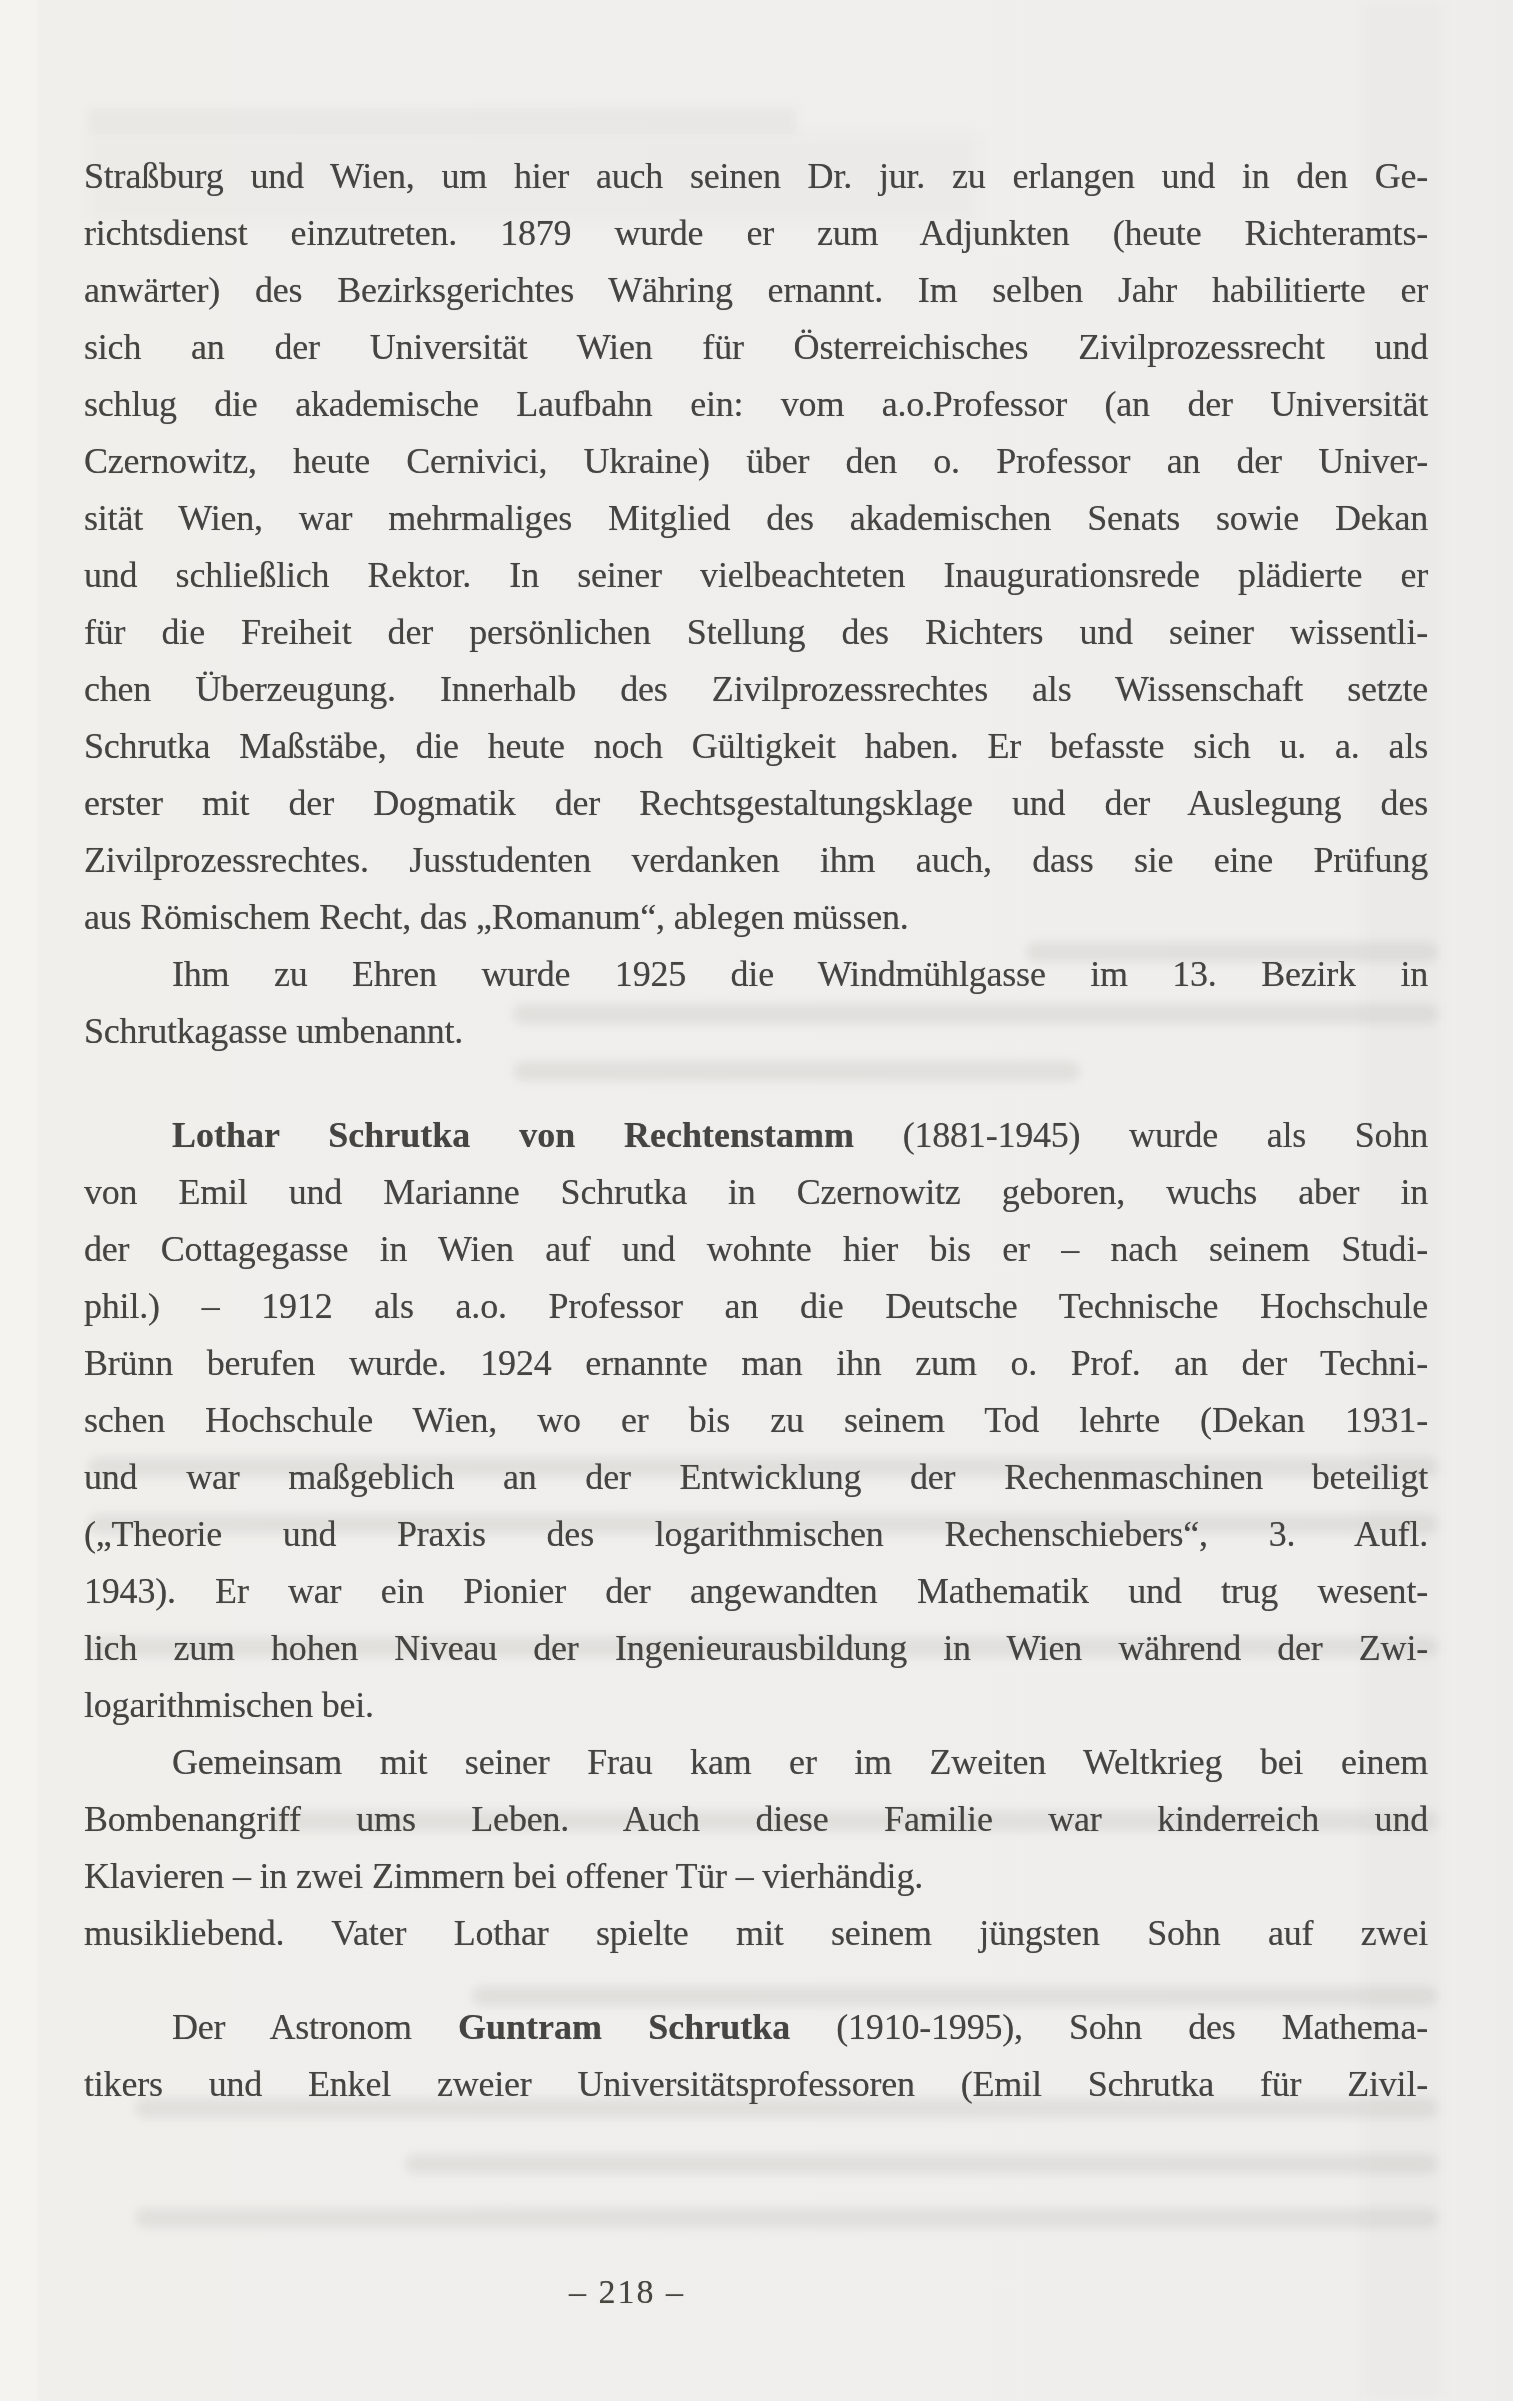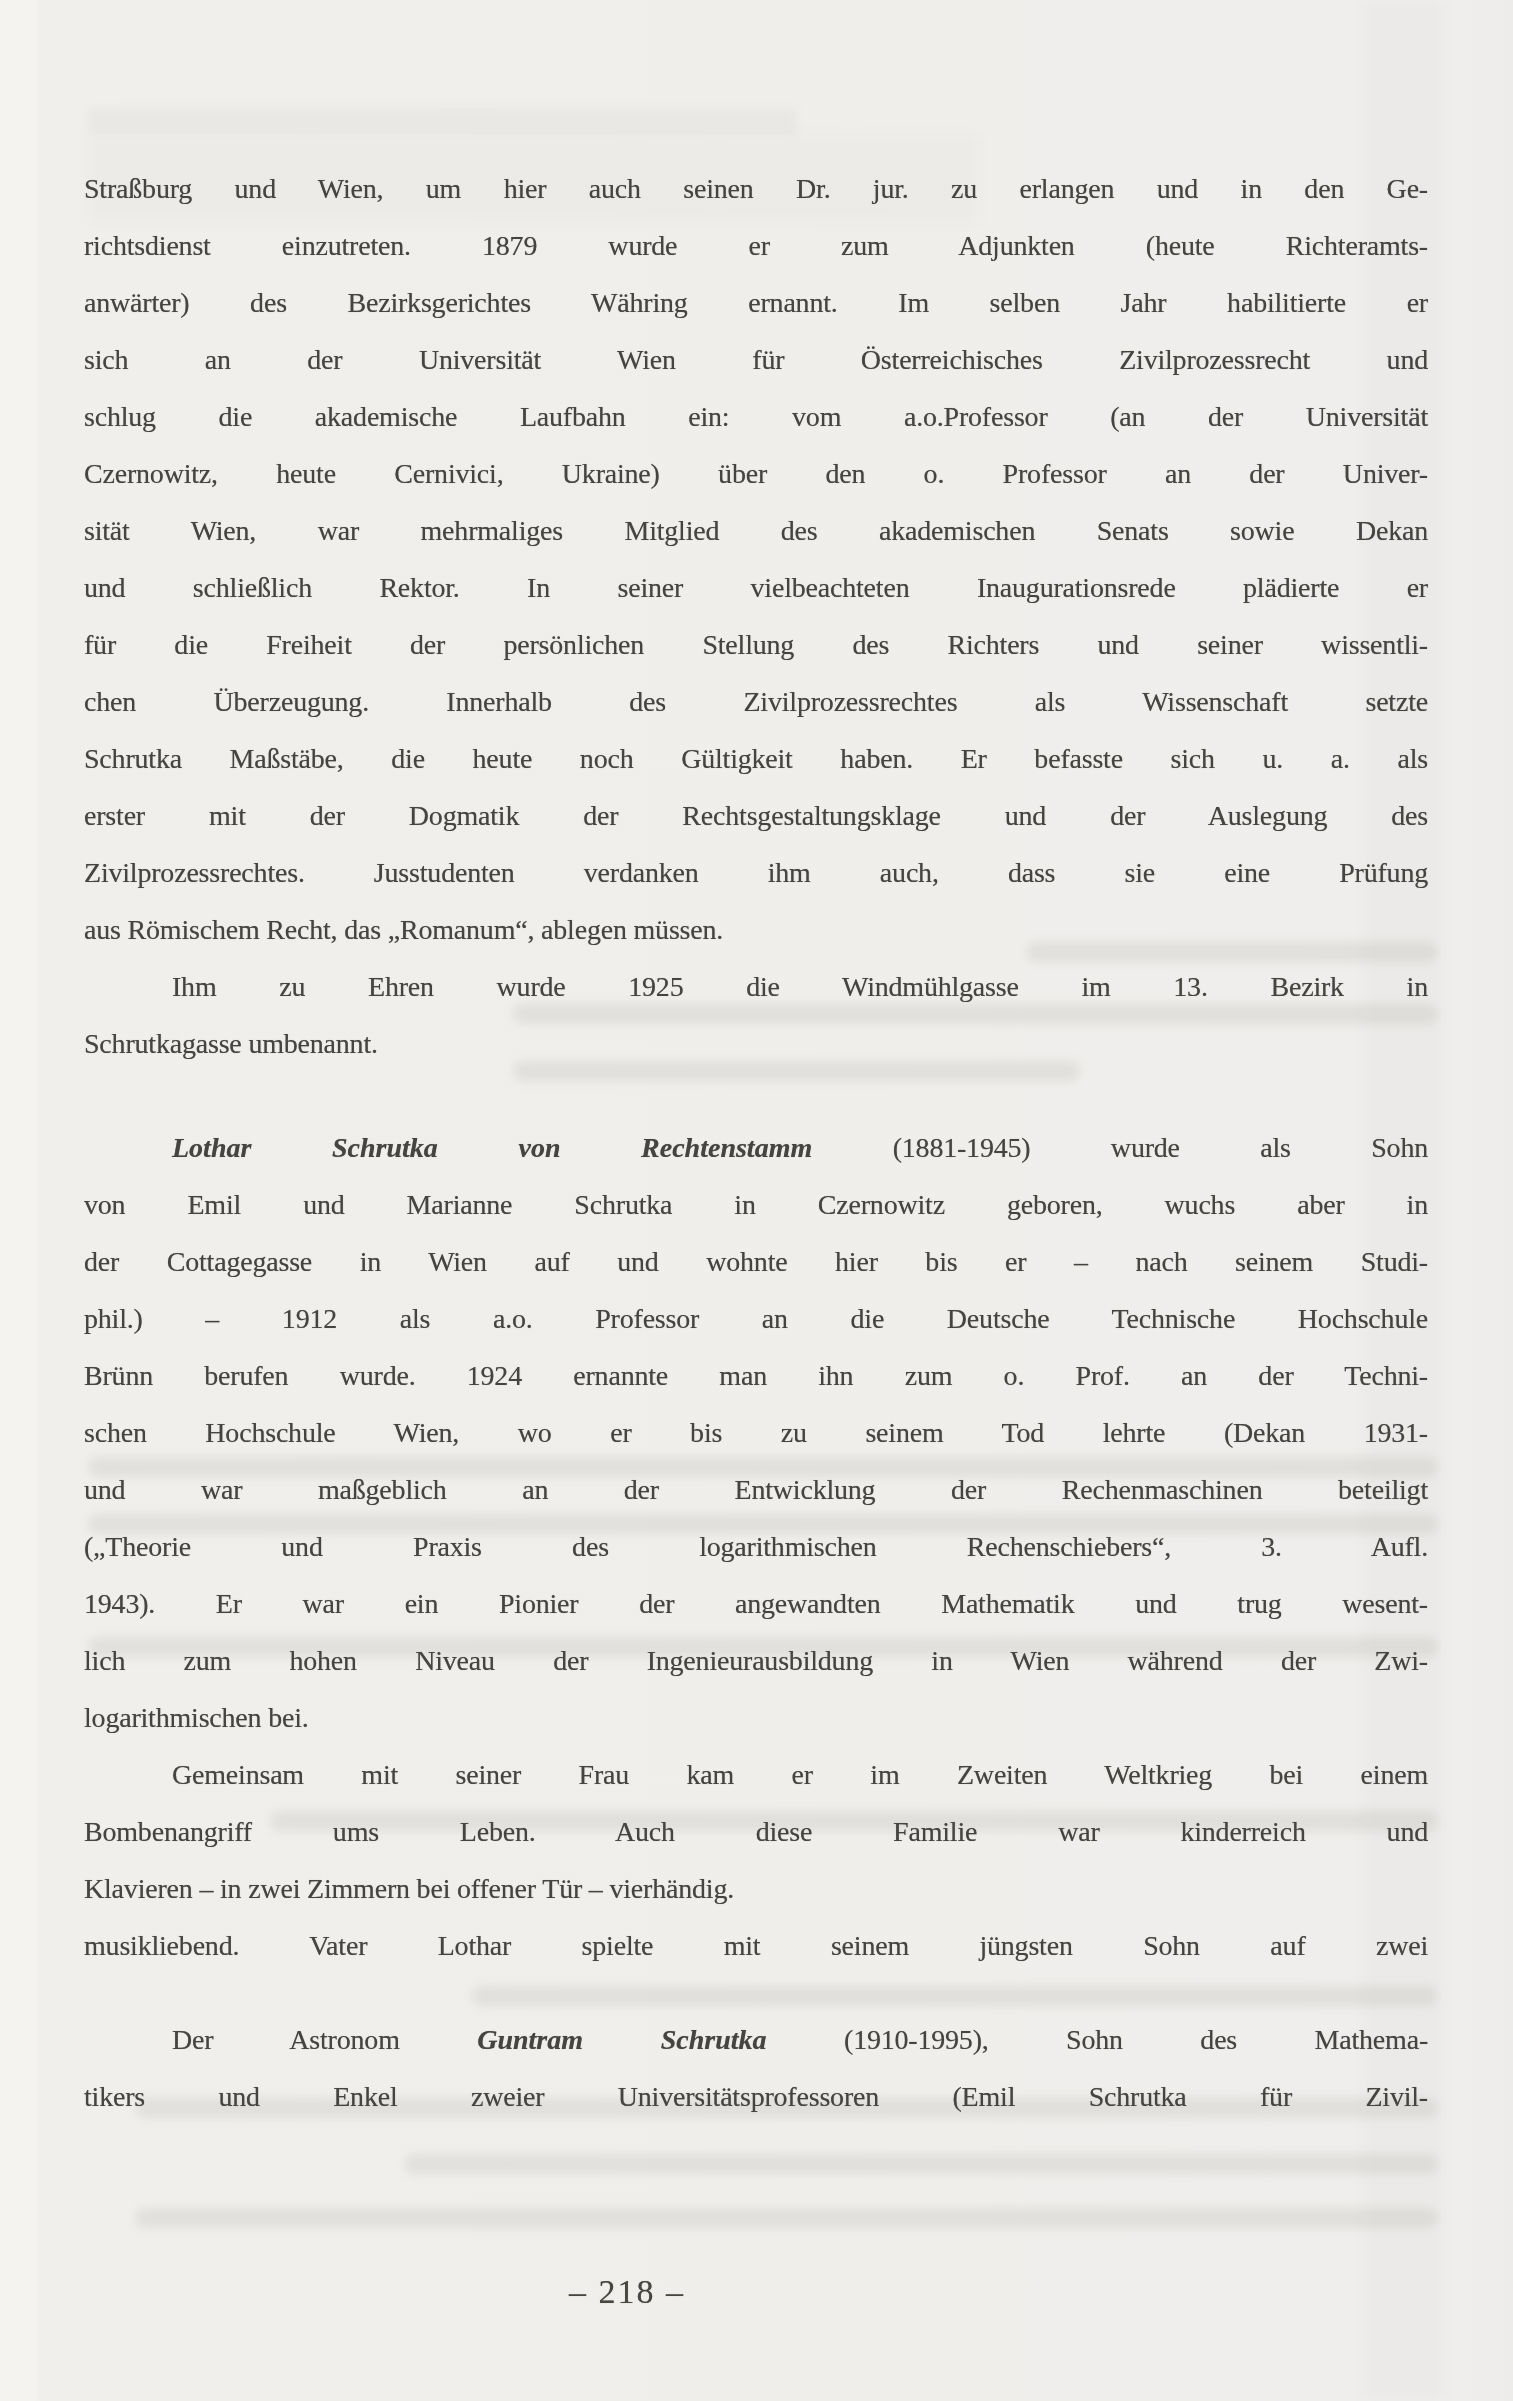--- a/index.html
+++ b/index.html
@@ -16,34 +16,34 @@
   }
   
   .artifact{position:absolute;pointer-events:none;}
   .band1{left:88px;top:108px;width:709px;height:26px;background:rgba(60,60,55,0.035);filter:blur(4px);}
   .band2{left:88px;top:135px;width:891px;height:88px;background:rgba(60,60,55,0.02);filter:blur(6.7px);}
   .vstripe{left:1363px;top:0;width:81px;height:2401px;background:rgba(60,60,55,0.018);filter:blur(5.4px);}
   
   .ghost{position:absolute;height:20px;background:rgba(95,95,85,0.10);filter:blur(4.7px);border-radius:10px;}
   
   .text-block{
-    position:absolute;left:84px;top:160px;width:1344px;
-    font-size:28px;line-height:57px;letter-spacing:-0.2px;
+    position:absolute;left:84px;top:148px;width:1344px;
+    font-size:36px;line-height:57px;letter-spacing:-0.2px;
     text-shadow:0 0 0.7px rgba(69,68,65,0.55);
   }
   .para{margin:0;}
   .line{
     text-align:justify;
     text-align-last:justify;
     -moz-text-align-last:justify;
     height:57px;white-space:normal;
   }
   .line.no-just{text-align-last:left;-moz-text-align-last:left;}
   .para.indent .line:first-child{text-indent:88px;}
-  .seg-bolditalic{font-weight:bold;font-style:italic;letter-spacing:0;}
+  .seg-bolditalic{font-weight:bold;letter-spacing:0;}
   .page-number{
     position:absolute;left:0;top:2273px;width:1254px;
     text-align:center;font-size:34px;letter-spacing:2px;
     color:#47463f;text-shadow:0 0 0.7px rgba(69,68,65,0.5);
   }
 </style>
 </head>
 <body>
 
 <div class="page">

